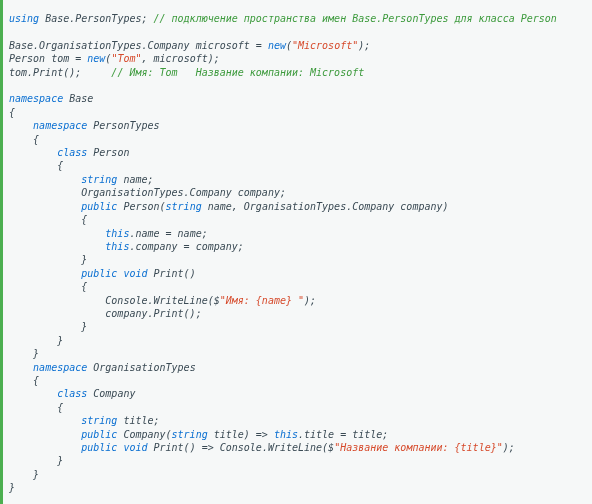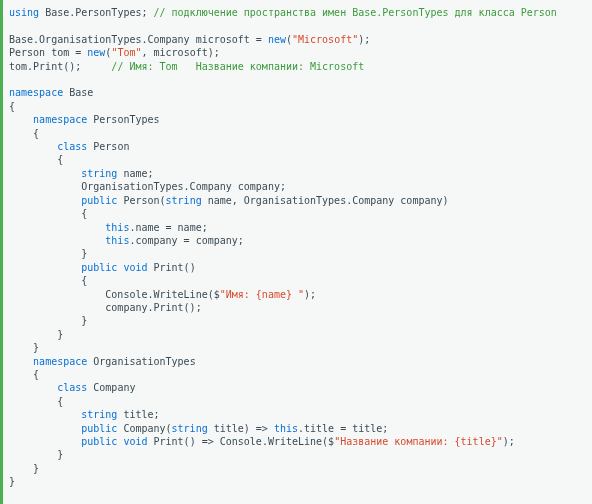--- a/index.html
+++ b/index.html
@@ -14,22 +14,23 @@
     border-left: 3px solid #4caf50;
     box-sizing: border-box;
     font-family: Consolas, "Courier New", monospace;
     font-size: 10px;
     line-height: 13.4px;
     color: #3a4a54;
     position: relative;
   }
   pre.code {
     margin: 0;
-    padding: 6px 8px 6px 6px;
+    padding: 12px 8px 6px 6px;
     white-space: pre;
+    font-style: italic;
   }
   .kw   { color: #0a6fd1; }   
   .str  { color: #d64a2b; }   
   .cmt  { color: #3c9a3c; }   
   .plain{ color: #3a4a54; }
 </style>
 </head>
 <body>
 
 <pre class="code" id="code-block"><span><span class="kw">using</span><span class="plain"> Base.PersonTypes; </span><span class="cmt">// подключение пространства имен Base.PersonTypes для класса Person</span></span>

